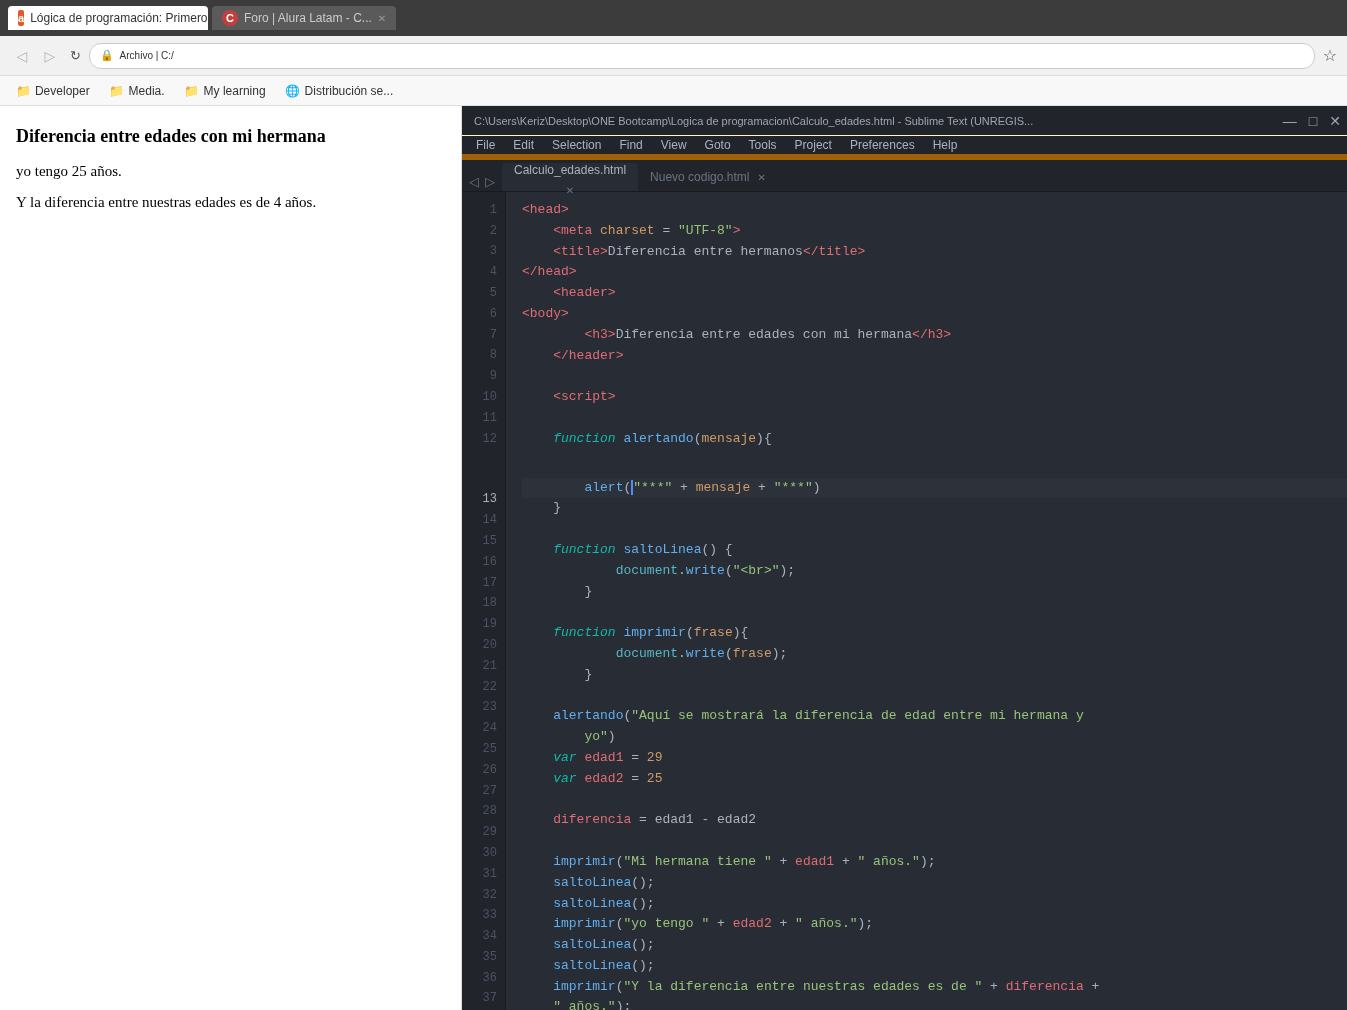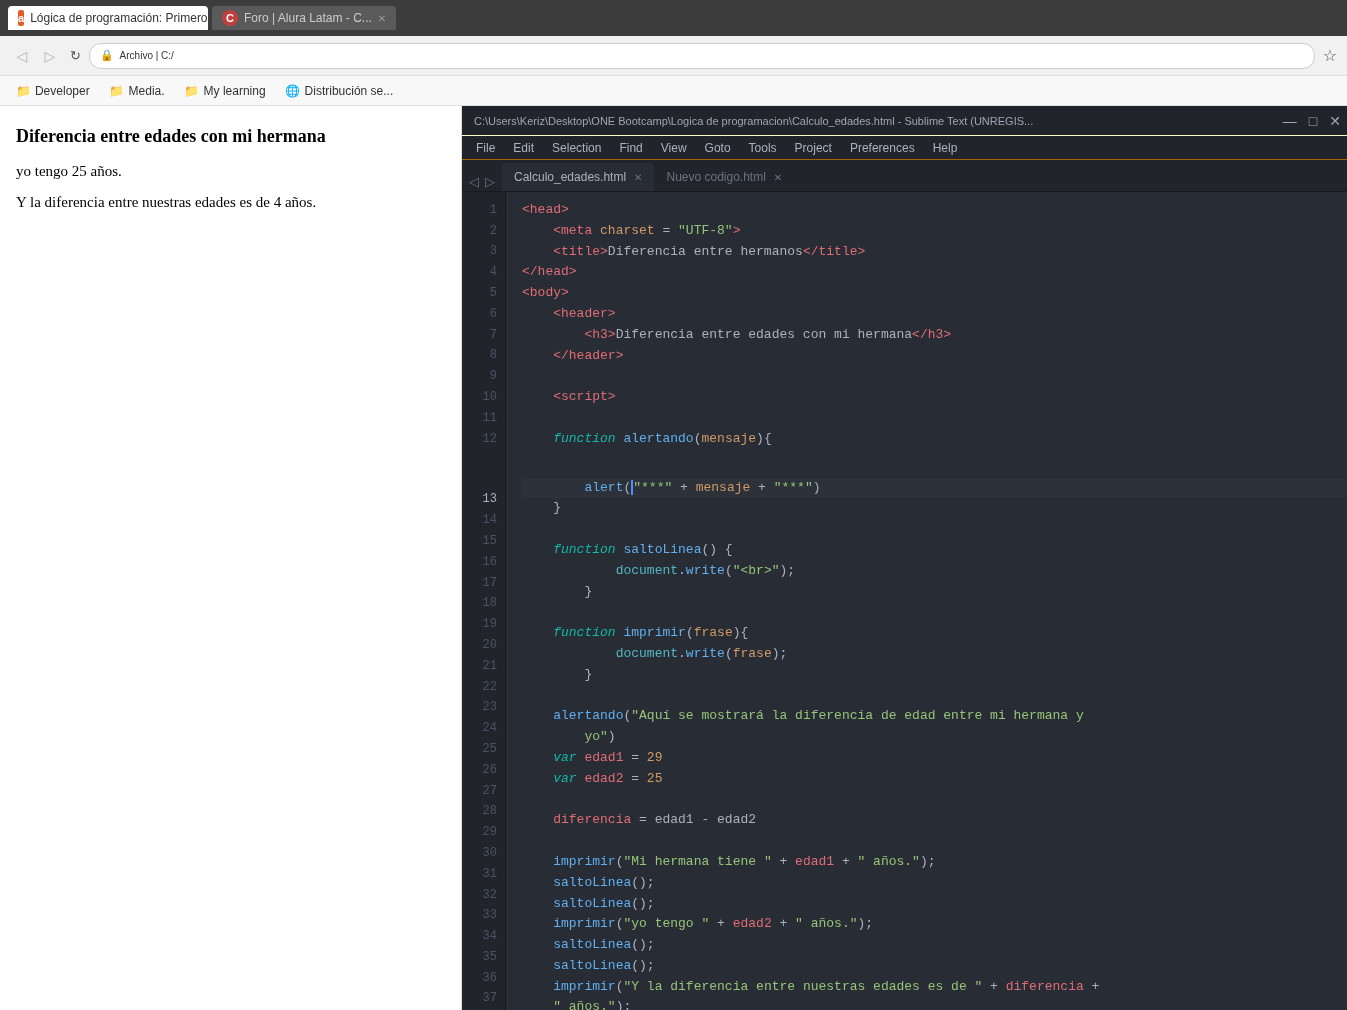--- a/index.html
+++ b/index.html
@@ -144,21 +144,21 @@
     .title-btn { color: #9da5b4; font-size: 14px; cursor: pointer; padding: 0 6px; }
 
     
     .editor-menu {
       background: #21252b;
       height: 24px;
       display: flex;
       align-items: center;
       padding: 0 6px;
       gap: 2px;
-      border-bottom: 1px solid #a16207;
+      border-bottom: 6px solid #a16207;
     }
     .menu-item {
       font-size: 12px;
       color: #abb2bf;
       padding: 2px 8px;
       cursor: pointer;
       border-radius: 2px;
     }
 
     
@@ -177,20 +177,21 @@
       align-items: center;
       gap: 8px;
       font-size: 12px;
       cursor: pointer;
       border-radius: 4px 4px 0 0;
       position: relative;
     }
     .editor-tab.active {
       background: #282c34;
       color: #abb2bf;
+      flex-direction: column;
     }
     .editor-tab.inactive {
       background: #21252b;
       color: #6b7280;
     }
     .tab-close { font-size: 10px; color: #6b7280; cursor: pointer; }
     .tab-nav-btns {
       display: flex; align-items: center; gap: 0; padding: 0 4px 2px 0;
     }
     .tab-nav-btn { color: #6b7280; font-size: 13px; cursor: pointer; padding: 0 3px; }
@@ -403,24 +404,24 @@
       <div class="code-content">
 
         <div class="code-line"><span class="c-tag">&lt;head&gt;</span></div>
 
         <div class="code-line"><span class="c-plain">    </span><span class="c-tag">&lt;meta</span><span class="c-plain"> </span><span class="c-attr">charset</span><span class="c-plain"> = </span><span class="c-str">"UTF-8"</span><span class="c-tag">&gt;</span></div>
 
         <div class="code-line"><span class="c-plain">    </span><span class="c-tag">&lt;title&gt;</span><span class="c-plain">Diferencia entre hermanos</span><span class="c-tag">&lt;/title&gt;</span></div>
 
         <div class="code-line"><span class="c-tag">&lt;/head&gt;</span></div>
 
+        <div class="code-line"><span class="c-plain">    </span><span class="c-tag">&lt;header&gt;</span></div>
+
         <div class="code-line"><span class="c-tag">&lt;body&gt;</span></div>
 
-        <div class="code-line"><span class="c-plain">    </span><span class="c-tag">&lt;header&gt;</span></div>
-
         <div class="code-line"><span class="c-plain">        </span><span class="c-tag">&lt;h3&gt;</span><span class="c-plain">Diferencia entre edades con mi hermana</span><span class="c-tag">&lt;/h3&gt;</span></div>
 
         <div class="code-line"><span class="c-plain">    </span><span class="c-tag">&lt;/header&gt;</span></div>
 
         <div class="code-line"></div>
 
         <div class="code-line"><span class="c-plain">    </span><span class="c-tag">&lt;script&gt;</span></div>
 
         <div class="code-line"></div>
 

